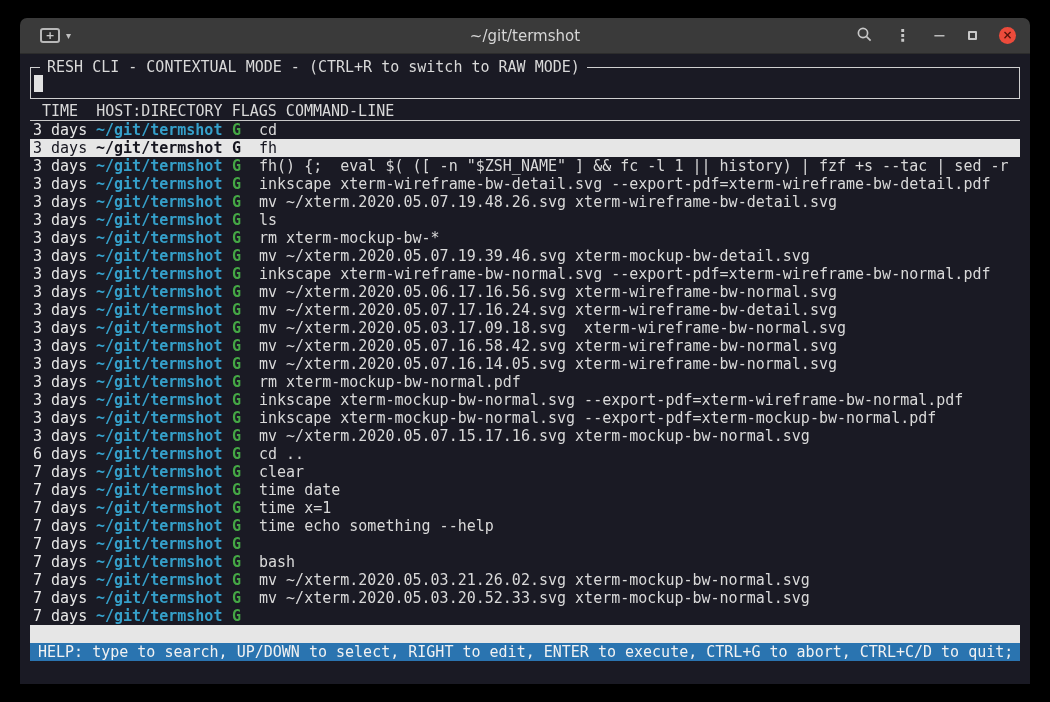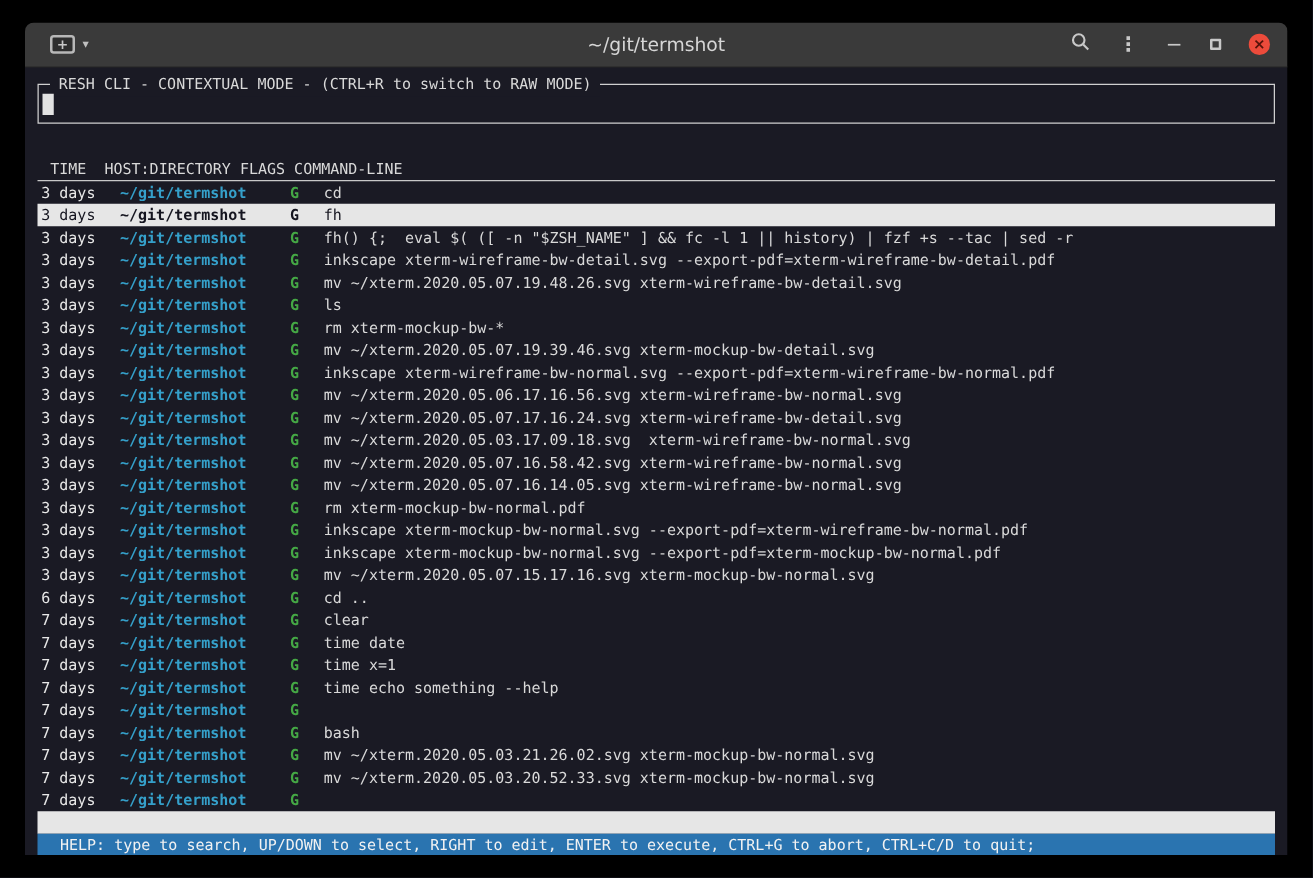--- a/index.html
+++ b/index.html
@@ -60,42 +60,42 @@
     background: var(--close-red, #ec4b3b);
     color: #55130a; font-size: 12px; font-weight: bold;
     line-height: 17px; text-align: center;
   }
   
   .terminal {
     position: absolute; left: 0; top: 36px;
     width: 1010px; height: 630px;
     background: var(--terminal-bg, #1a1a24);
     color: var(--terminal-fg, #d9d9d9);
-    font-size: 12px;
+    font-size: 15px;
     padding: 0 10px;
   }
   .resh-box {
     margin-top: 13px; height: 32px;
     border: 1px solid #d0d0d0;
     position: relative;
   }
   .resh-box-label {
     position: absolute; top: -10px; left: 9px;
     background: var(--terminal-bg, #1a1a24);
     padding: 0 7px;
     line-height: 19px;
     white-space: pre;
   }
   .block-cursor {
     position: absolute; left: 3px; top: 7px;
     width: 9px; height: 17px;
     background: #e2e2e2;
   }
   .table-header {
-    margin-top: 28px;
+    margin-top: 4px;
     height: 18px; line-height: 17px;
     border-bottom: 1px solid #c8c8c8;
     white-space: pre;
     padding-left: 3px;
   }
   .row {
     display: grid;
     grid-template-columns: 63px 136px 27px minmax(0, 1fr);
     height: 18px; line-height: 18px;
     white-space: pre;
@@ -118,21 +118,21 @@
     font-weight: bold;
     white-space: pre;
     padding-left: 8px;
     overflow: hidden;
   }
   .helpbar {
     height: 18px; line-height: 18px;
     background: var(--help-bg, #2a74b0);
     color: #f2f2f2;
     white-space: pre;
-    padding-left: 18px;
+    padding-left: 8px;
     overflow: hidden;
   }
 </style>
 </head>
 <body>
 
 <div class="window">
 
   <div class="titlebar">
     <div class="tb-left">

